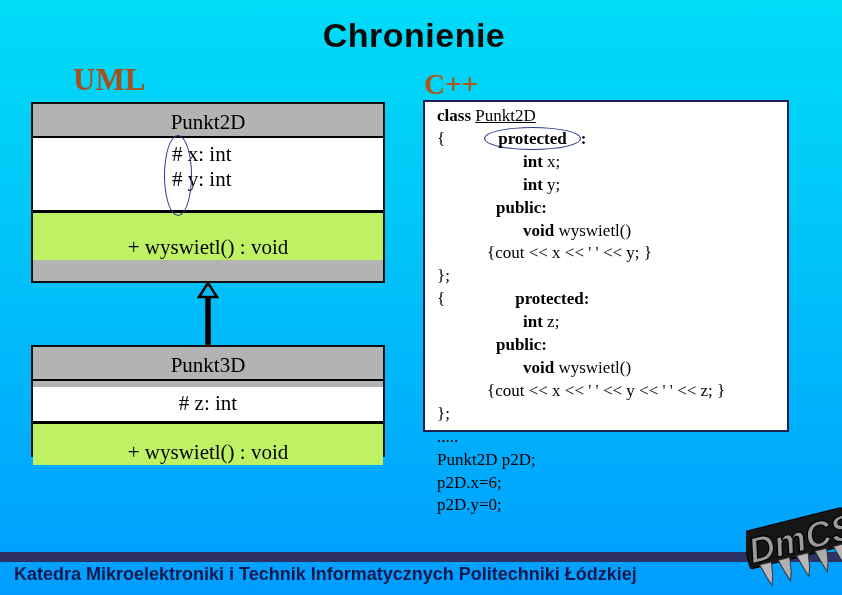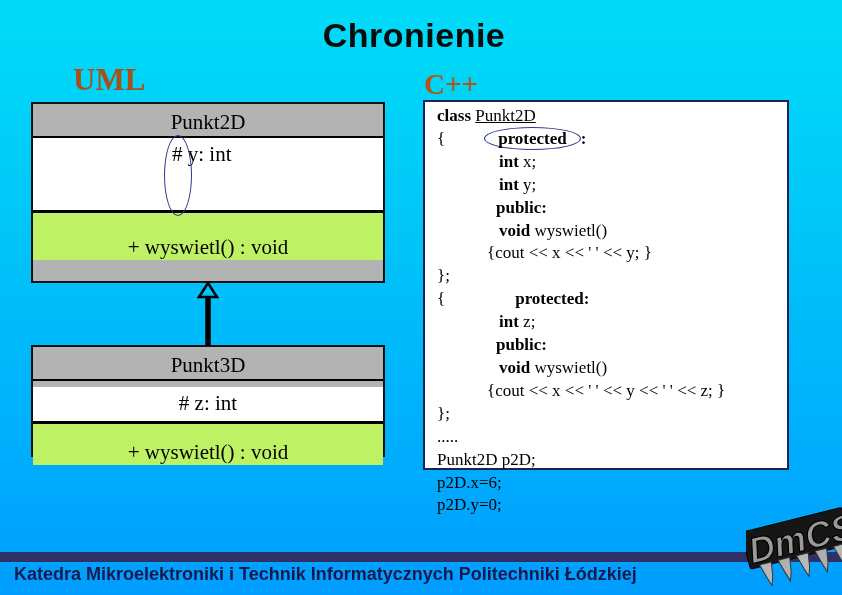--- a/index.html
+++ b/index.html
@@ -45,27 +45,27 @@
   .uml-methods{ text-align:center; font-size:21px; background:#bef264;}
   .meth-2d{padding-top:22px;}
   .meth-3d{padding-top:16px;}
   .attr-ellipse{
     position:absolute; left:131px; top:-3px; width:26px; height:79px;
     border:1.6px solid #2d3a8f; border-radius:50%; pointer-events:none;
   }
   .inherit-arrow{position:absolute; left:196px; top:281px;}
   
   .code-panel{
-    position:absolute; left:423px; top:100px; width:366px; height:370px;
+    position:absolute; left:423px; top:100px; width:366px; height:332px;
     box-sizing:border-box; background:#fff; border:2px solid #1b2150;
     padding-top:3px; font-size:17px; color:#000;
     font-family:"Liberation Serif", serif;
   }
   .code-line{white-space:pre; line-height:22.9px;}
-  .ind0{padding-left:12px}.ind1{padding-left:62px}.ind2{padding-left:71px}.ind3{padding-left:74px}
+  .ind0{padding-left:12px}.ind1{padding-left:62px}.ind2{padding-left:71px}.ind3{padding-left:98px}
   .b{font-weight:bold;}
   .u{text-decoration:underline;}
   .circ{
     display:inline-block; border:1.6px solid #2d3a8f; border-radius:50%;
     padding:1px 13px; margin:-3px 0; line-height:19px;
   }
   
   .footer-bar{
     position:absolute; left:0; top:552px; width:842px; height:10px; background:#2e3166;
   }
@@ -81,20 +81,21 @@
 
 <div class="slide">
 
   <div class="title">Chronienie</div>
   <div class="uml-label">UML</div>
   <div class="cpp-label">C++</div>
 
   <div class="uml-box box-2d">
     <div class="uml-head">Punkt2D</div>
     <div class="uml-attrs attrs-2d">
+      <div># x: int</div>
       <div># y: int</div>
       <div class="attr-ellipse"></div>
     </div>
     <div class="uml-methods meth-2d">
       <div>+ wyswietl() : void</div>
     </div>
   </div>
 
   <svg class="inherit-arrow" width="24" height="66">
     <polygon points="12,2 3,16 21,16" fill="none" stroke="#000" stroke-width="2.5"></polygon>

